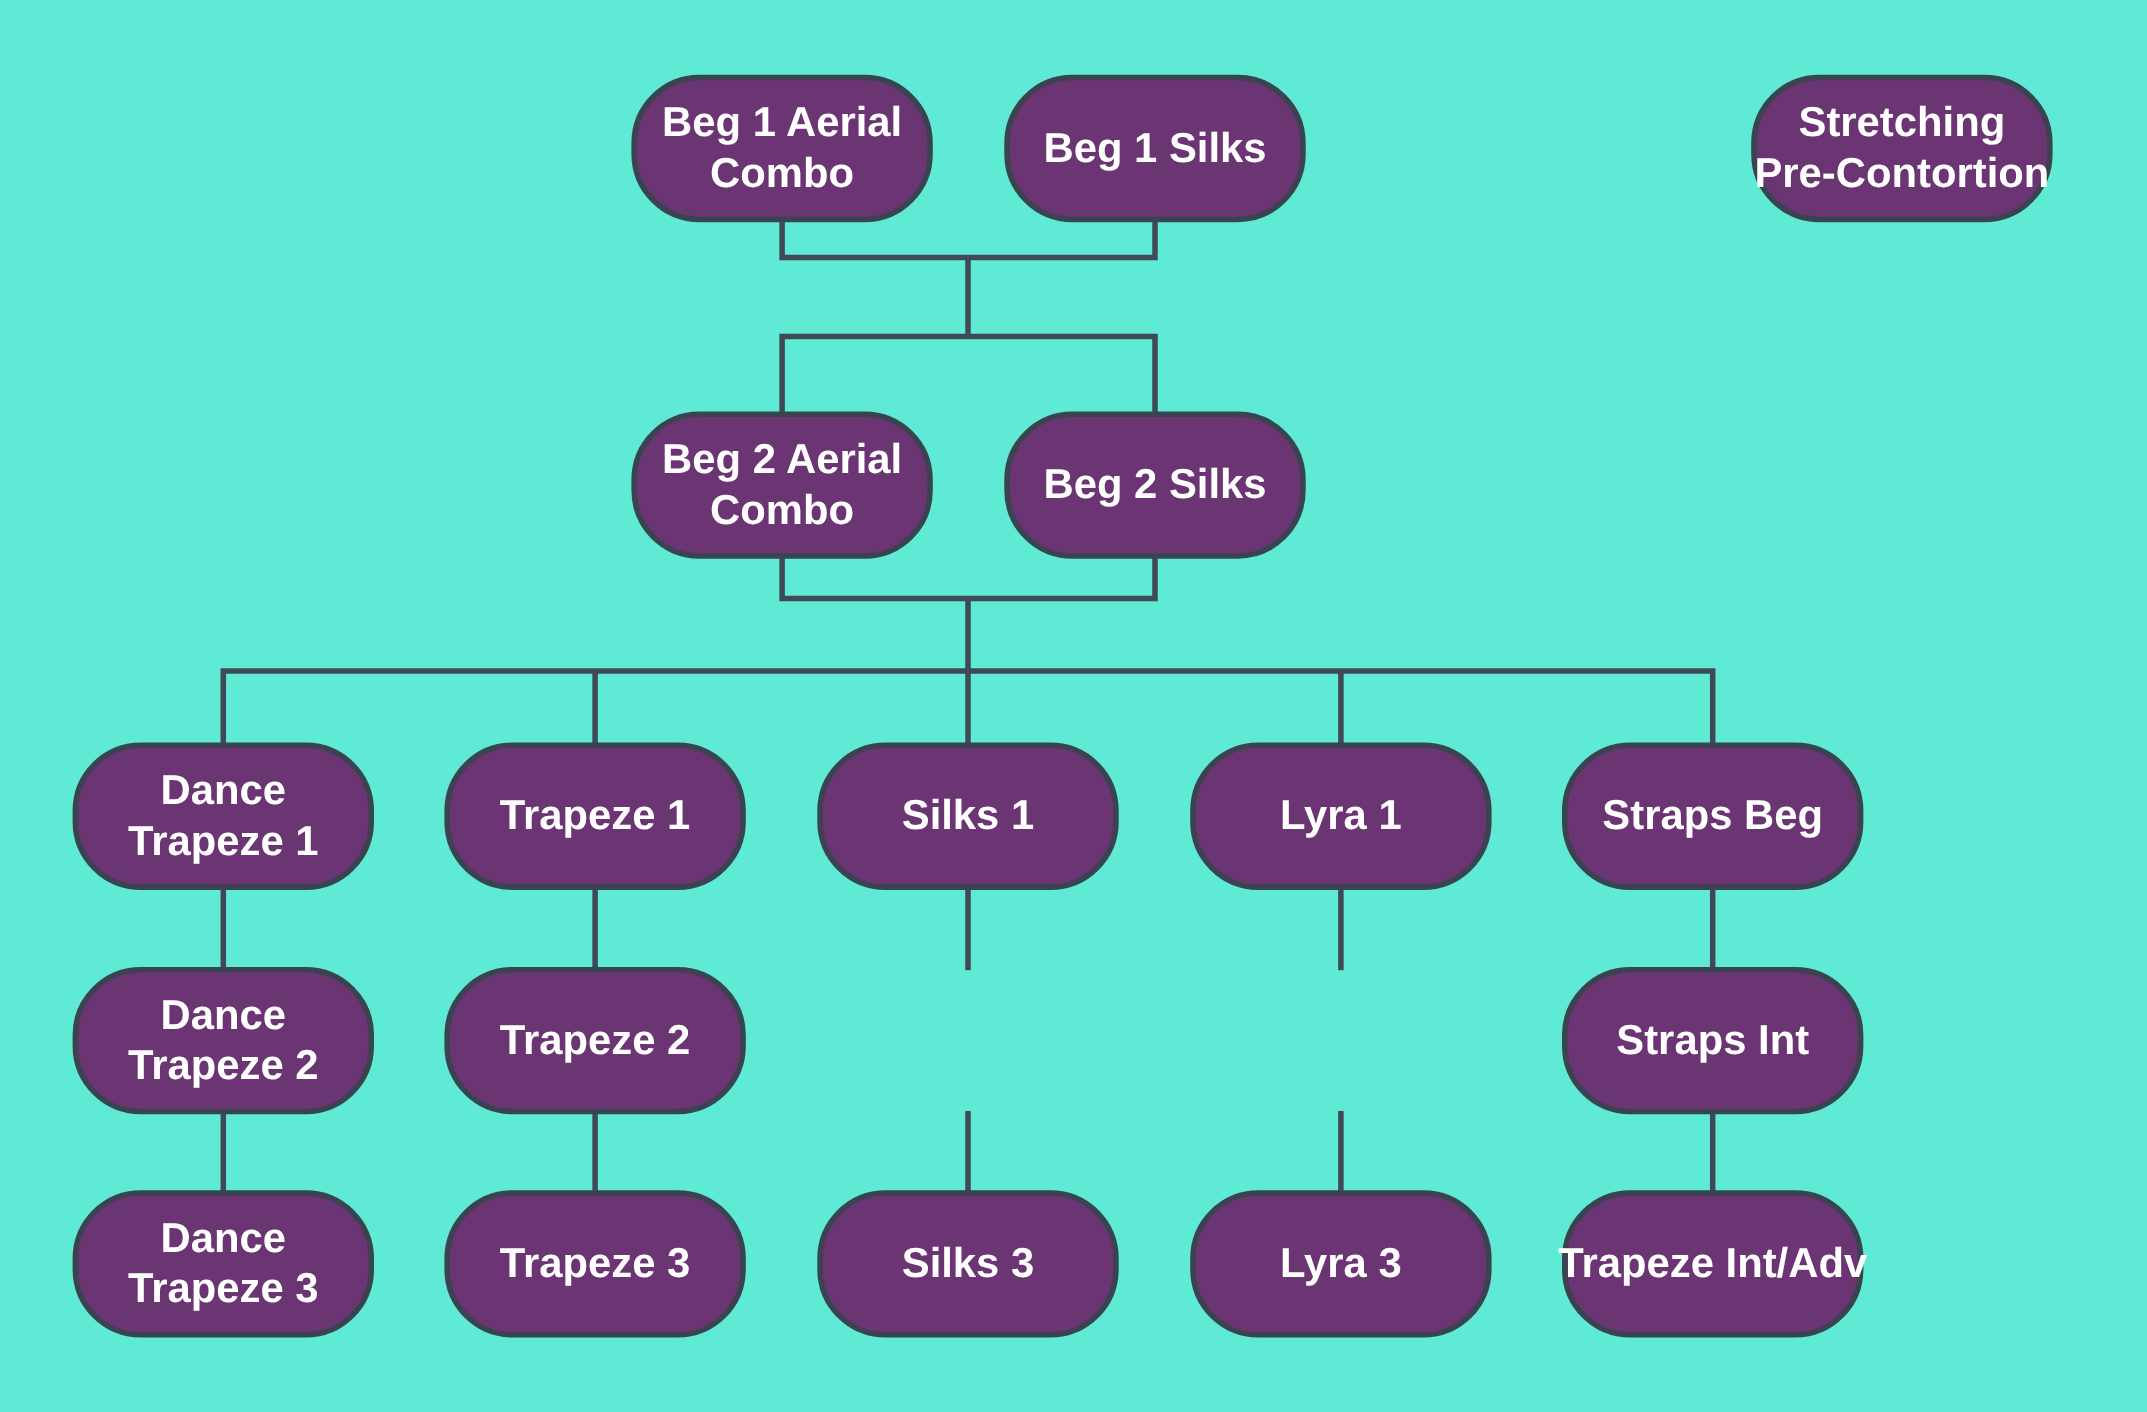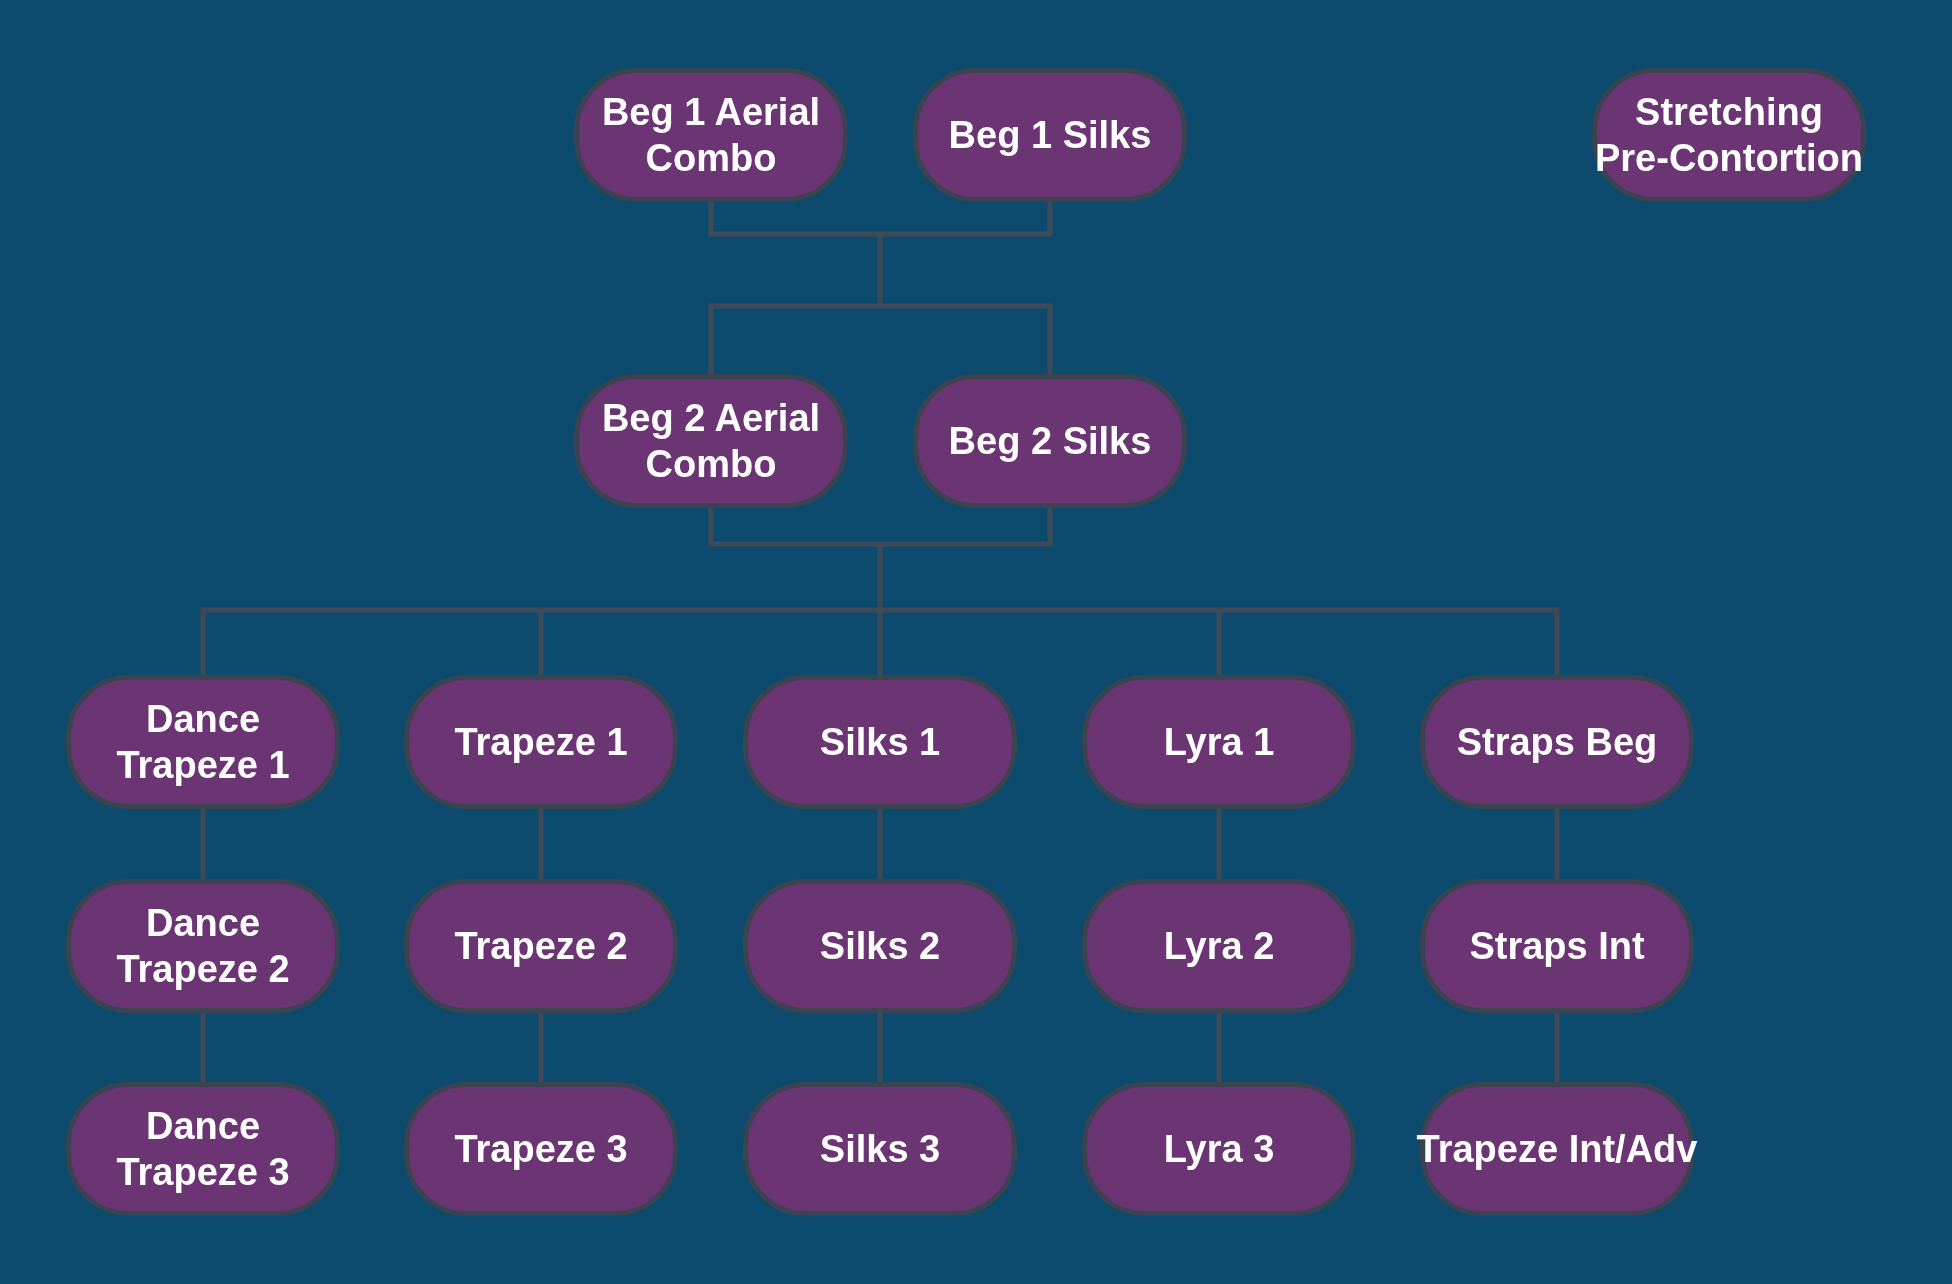--- a/index.html
+++ b/index.html
@@ -4,21 +4,21 @@
 <style>
   html, body {
     margin: 0;
     padding: 0;
     background: #FFFFFF;
   }
   .canvas {
     position: relative;
     width: 1952px;
     height: 1284px;
-    background: #0c4a6e;
+    background: #5eead4;
     overflow: hidden;
     font-family: "Liberation Sans", sans-serif;
   }
   .connectors {
     position: absolute;
     left: 0;
     top: 0;
     width: 1952px;
     height: 1284px;
   }
@@ -118,26 +118,20 @@
     <span class="node-label">Straps Beg</span>
   </div>
 
   <div class="node" style="left:66px; top:879px">
     <span class="node-label">Dance
 Trapeze 2</span>
   </div>
   <div class="node" style="left:404px; top:879px">
     <span class="node-label">Trapeze 2</span>
   </div>
-  <div class="node" style="left:743px; top:879px">
-    <span class="node-label">Silks 2</span>
-  </div>
-  <div class="node" style="left:1082px; top:879px">
-    <span class="node-label">Lyra 2</span>
-  </div>
   <div class="node" style="left:1420px; top:879px">
     <span class="node-label">Straps Int</span>
   </div>
 
   <div class="node" style="left:66px; top:1082px">
     <span class="node-label">Dance
 Trapeze 3</span>
   </div>
   <div class="node" style="left:404px; top:1082px">
     <span class="node-label">Trapeze 3</span>

